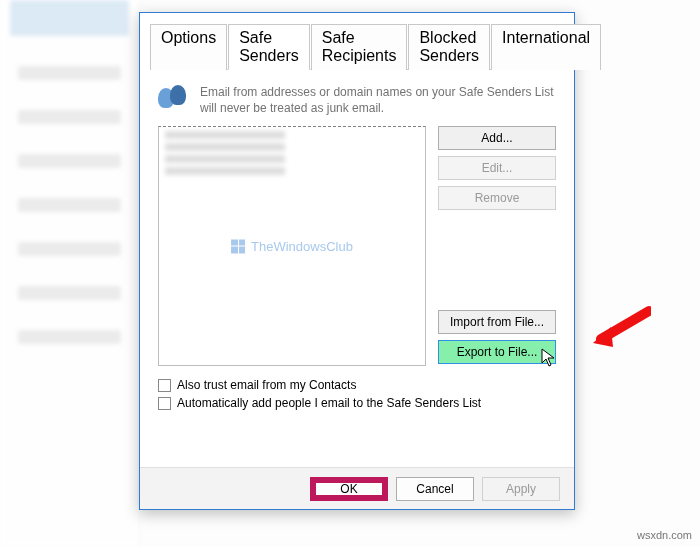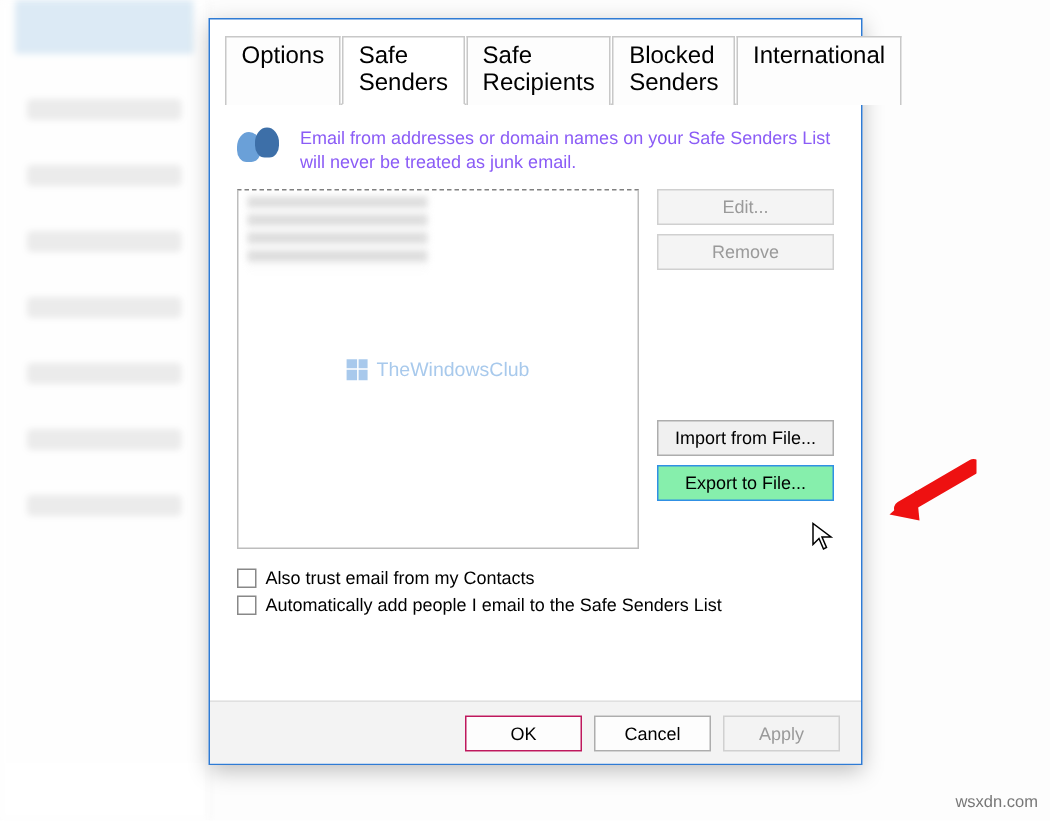--- a/index.html
+++ b/index.html
@@ -66,21 +66,21 @@
   .tab.active { background: #fff; border-bottom: 1px solid #fff; }
   
   .content { flex: 1; padding: 14px 18px 0 18px; position: relative; }
   .header { display: flex; gap: 10px; margin-bottom: 10px; }
   .people-icon { flex-shrink: 0; width: 32px; height: 28px; position: relative; }
   .people-icon .p1, .people-icon .p2 {
     position: absolute; width: 16px; height: 20px; border-radius: 50% 50% 40% 40%;
   }
   .people-icon .p1 { left: 0; top: 4px; background: #6aa0d8; }
   .people-icon .p2 { left: 12px; top: 1px; background: #3d6fa8; }
-  .header-text { font-size: 12px; line-height: 1.35; color: #8b5cf6; }
+  .header-text { font-size: 12px; line-height: 1.35; color: #737373; }
   .main-row { display: flex; gap: 12px; }
   .listbox {
     flex: 1; height: 240px; border: 1px solid #bdbdbd;
     border-top: 1px dashed #808080;
     background: #fff; position: relative; overflow: hidden;
   }
   .list-blur {
     position: absolute; left: 6px; top: 4px; width: 120px; height: 48px;
     background: repeating-linear-gradient(#d0d0d0 0 8px, transparent 8px 12px);
     filter: blur(2px); opacity: 0.7;
@@ -111,21 +111,21 @@
     width: 13px; height: 13px; border: 1px solid #888; background: #fff;
     display: inline-block; cursor: pointer;
   }
   
   .footer {
     border-top: 1px solid #e0e0e0; background: #f3f3f3;
     height: 42px; display: flex; align-items: center; justify-content: flex-end;
     gap: 8px; padding: 0 14px;
   }
   .footer .btn { width: 78px; background: #fdfdfd; }
-  .footer .btn.default { border: 1px solid #be185d; }
+  .footer .btn.default { border: 6px solid #be185d; }
   .footer .btn:disabled { background: #f3f3f3; }
   
   .cursor {
     position: absolute; left: 541px; top: 348px; pointer-events: none;
   }
   .cursor svg { width: 16px; height: 20px; }
   .red-arrow {
     position: absolute; left: 591px; top: 305px; pointer-events: none;
   }
   .red-arrow svg { width: 60px; height: 48px; }
@@ -174,20 +174,21 @@
           <span class="wlogo">
               <span></span>
               <span></span>
               <span></span>
               <span></span>
             </span>
           <span>TheWindowsClub</span>
         </div>
       </div>
       <div class="side-buttons">
+        <button class="btn">Add...</button>
         <button class="btn" disabled="">Edit...</button>
         <button class="btn" disabled="">Remove</button>
         <div class="big-gap"></div>
         <button class="btn">Import from File...</button>
         <button class="btn highlight">Export to File...</button>
       </div>
     </div>
 
     <div class="checks">
       <div class="chk-row">

